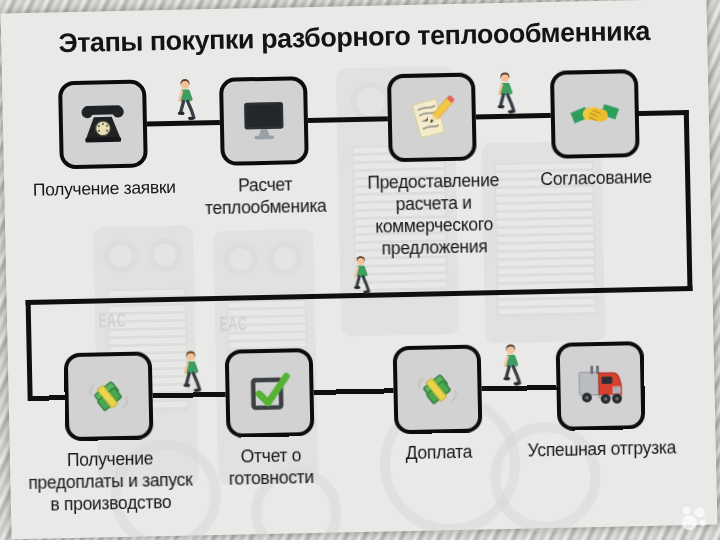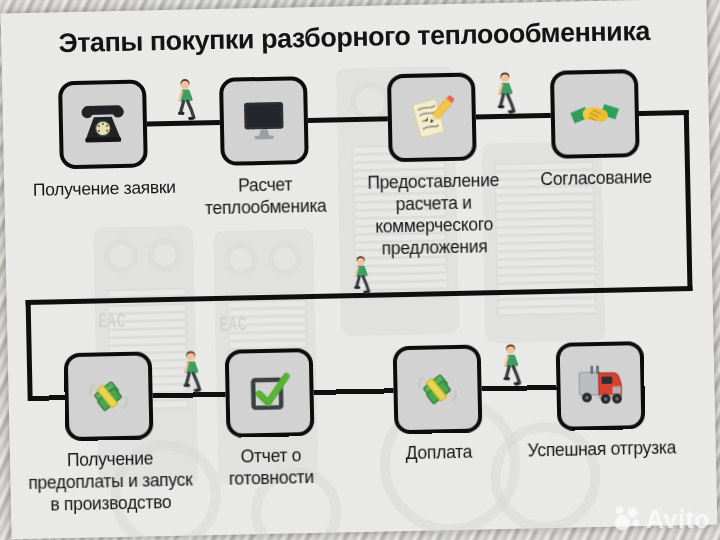--- a/index.html
+++ b/index.html
@@ -267,14 +267,13 @@
 
 </div>
 
 <div class="watermark">
   <svg width="30" height="30" viewBox="0 0 32 32">
     <circle cx="7" cy="7" r="4" fill="#ffffff"></circle>
     <circle cx="10" cy="20" r="8" fill="#ffffff"></circle>
     <circle cx="21" cy="9" r="5.5" fill="#ffffff"></circle>
     <circle cx="24.5" cy="20" r="3.5" fill="#ffffff"></circle>
   </svg>
-  <span class="word">Avito</span>
 </div>
 
 </body></html>

